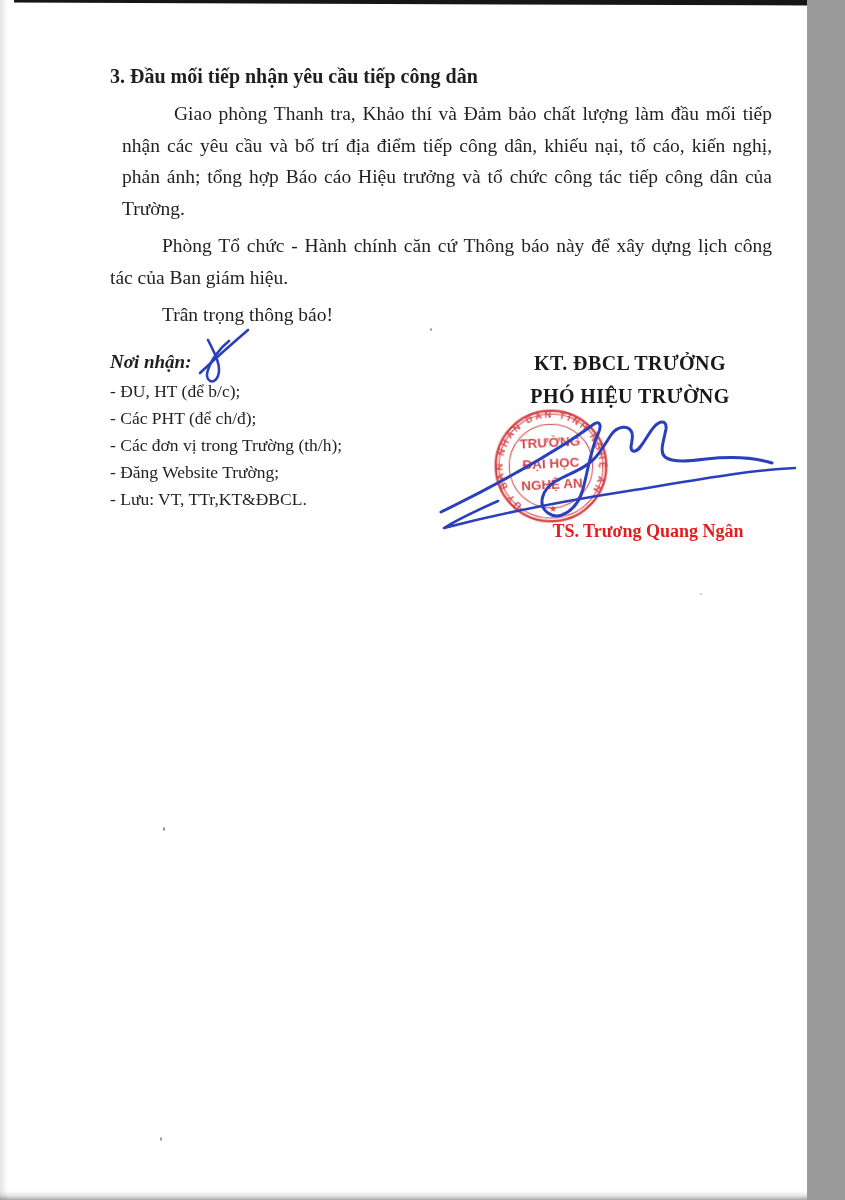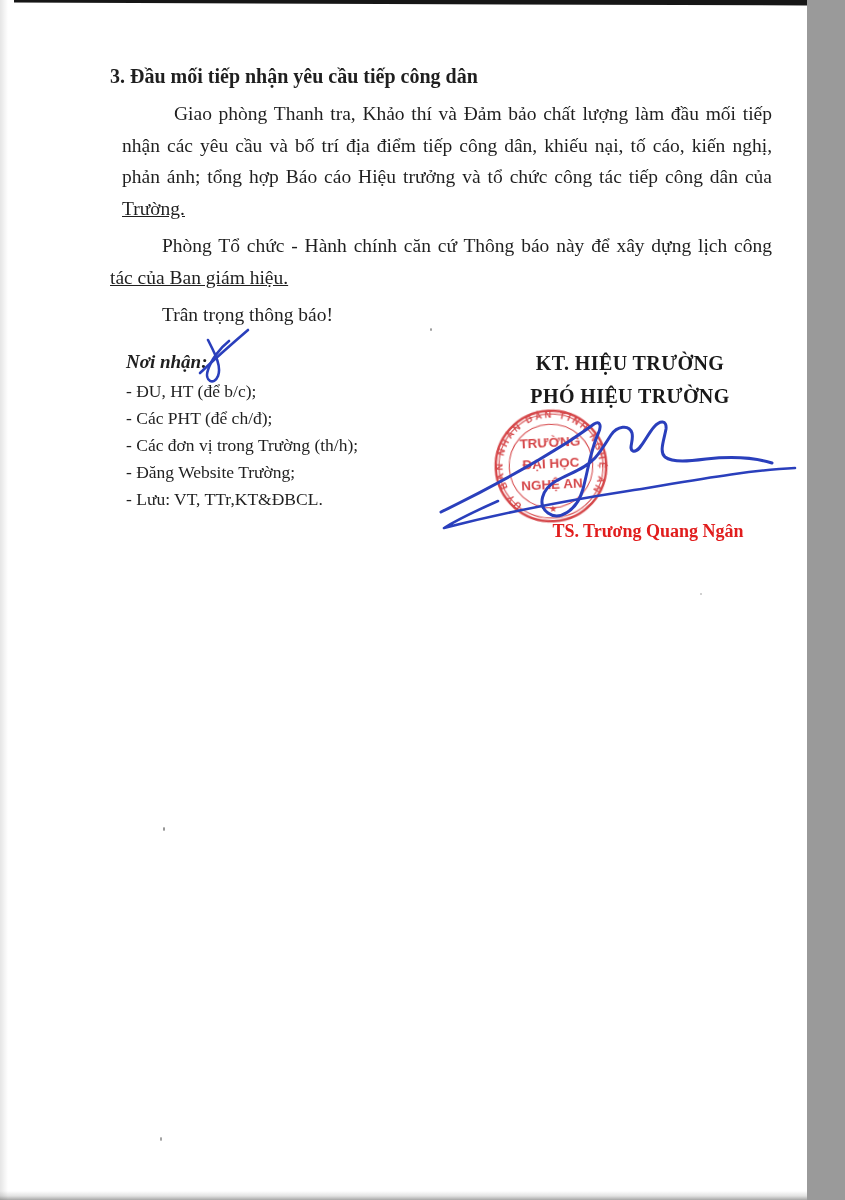--- a/index.html
+++ b/index.html
@@ -31,25 +31,25 @@
     position:absolute;left:110px;top:62px;width:662px;
     font-size:19.5px;line-height:31.5px;
   }
   .heading{
     font-weight:bold;font-size:20px;line-height:28px;margin:0 0 8px 0;
   }
   .para{margin:6px 0 0 0;}
   .para:first-of-type{margin-top:0;margin-left:12px;}
   .line{text-align:justify;text-align-last:justify;}
   .line.first{padding-left:52px;}
-  .line.last{text-align-last:left;text-decoration:underline;}
+  .line.last{text-align-last:left;}
   .line.only{text-align:center;text-align-last:left;padding-left:52px;}
   
   .recipients{
-    position:absolute;left:126px;top:348px;width:345px;
+    position:absolute;left:110px;top:348px;width:345px;
     font-size:17.5px;line-height:27px;
   }
   .recipients-label{font-weight:bold;font-style:italic;font-size:19px;margin:0 0 3px 0;}
   .recipients-list{list-style:none;margin:0;padding:0;}
   
   .sign-titles{
     position:absolute;left:455px;top:350px;width:350px;
     text-align:center;font-weight:bold;font-size:20px;line-height:26px;
     z-index:3;color:#191919;letter-spacing:.4px;
   }
@@ -106,21 +106,21 @@
     <ul class="recipients-list">
       <li>- ĐU, HT (để b/c);</li>
       <li>- Các PHT (để ch/đ);</li>
       <li>- Các đơn vị trong Trường (th/h);</li>
       <li>- Đăng Website Trường;</li>
       <li>- Lưu: VT, TTr,KT&amp;ĐBCL.</li>
     </ul>
   </div>
 
   <div class="sign-titles">
-    <div class="t1">KT. HIỆU TRƯỜNG</div>
+    <div class="t1">KT. ĐBCL TRƯỞNG</div>
     <div class="t2">PHÓ HIỆU TRƯỜNG</div>
   </div>
 
   <div class="stamp-wrap">
     <svg width="130" height="130" viewBox="0 0 140 140">
       <circle cx="70" cy="70" r="59.5" fill="none" stroke="var(--stamp-red,#d2393c)" stroke-width="2.6"></circle>
       <circle cx="70" cy="70" r="56" fill="none" stroke="var(--stamp-red,#d2393c)" stroke-width="1.1"></circle>
       <circle cx="70" cy="70" r="45" fill="none" stroke="var(--stamp-red,#d2393c)" stroke-width="1.1"></circle>
       <defs>
         <path id="rimArc" d="M 40.2 112.6 A 52 52 0 1 1 99.8 112.6" fill="none"></path>

